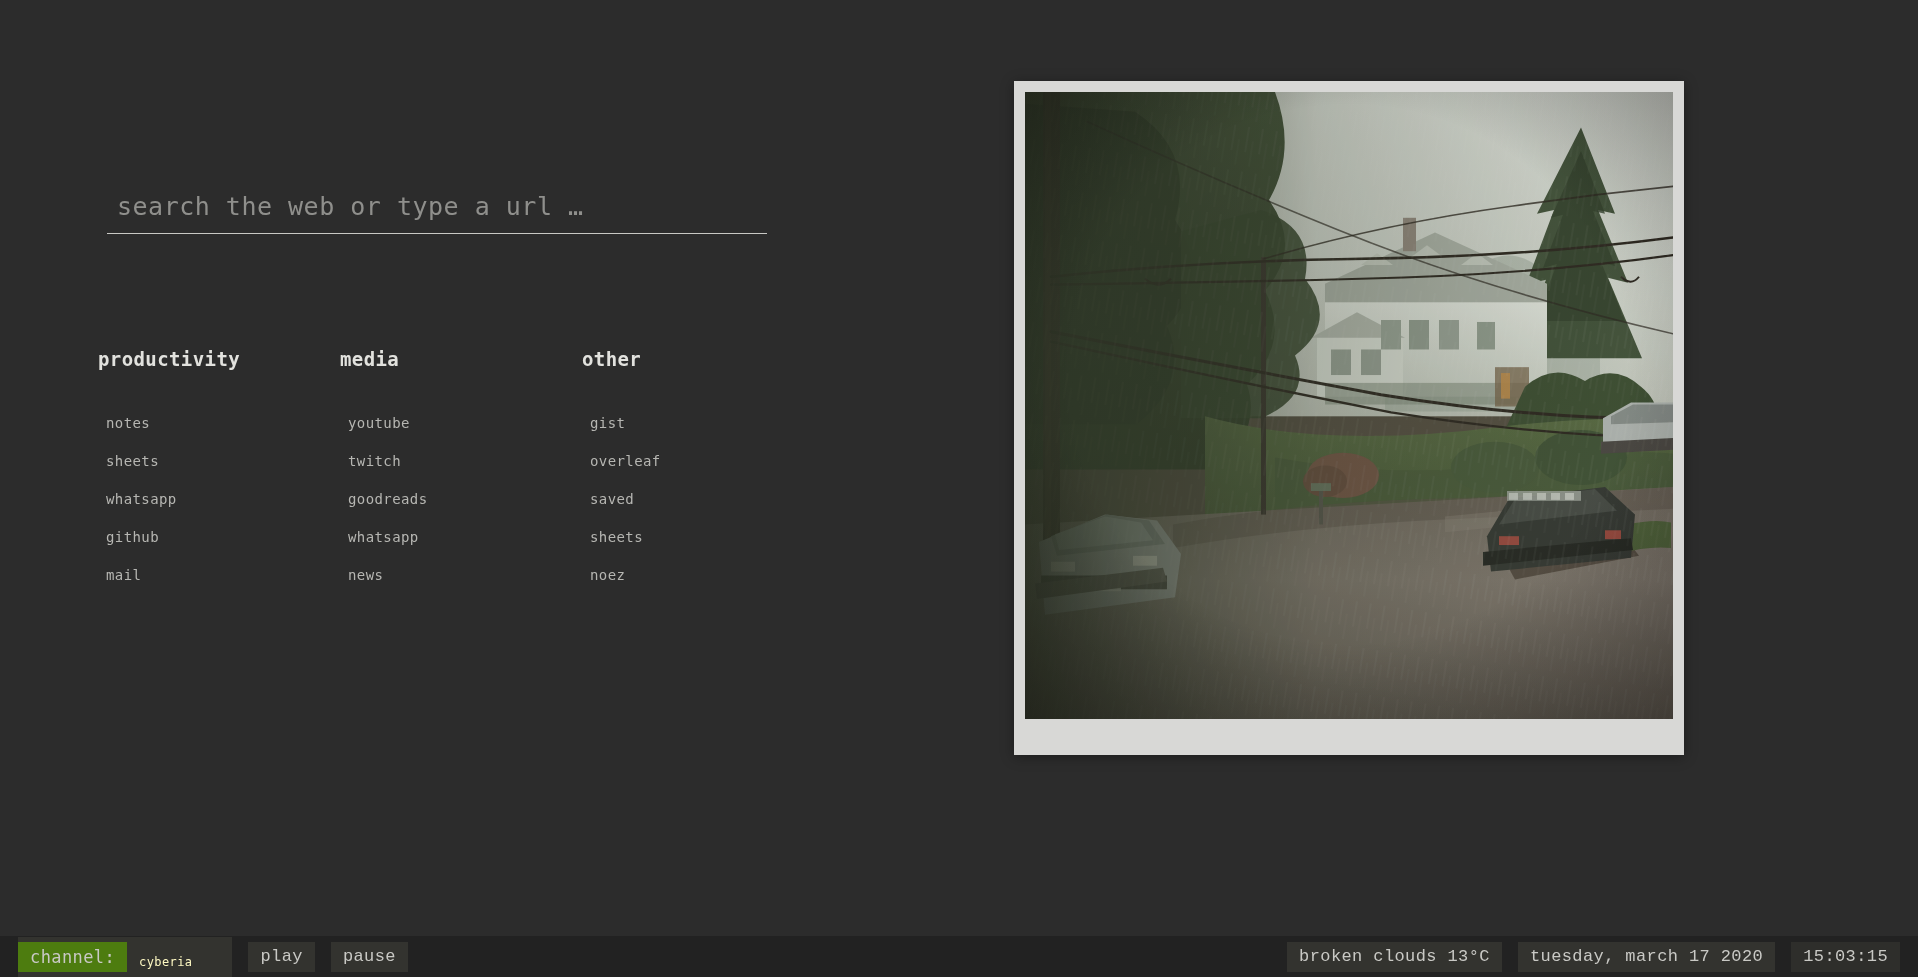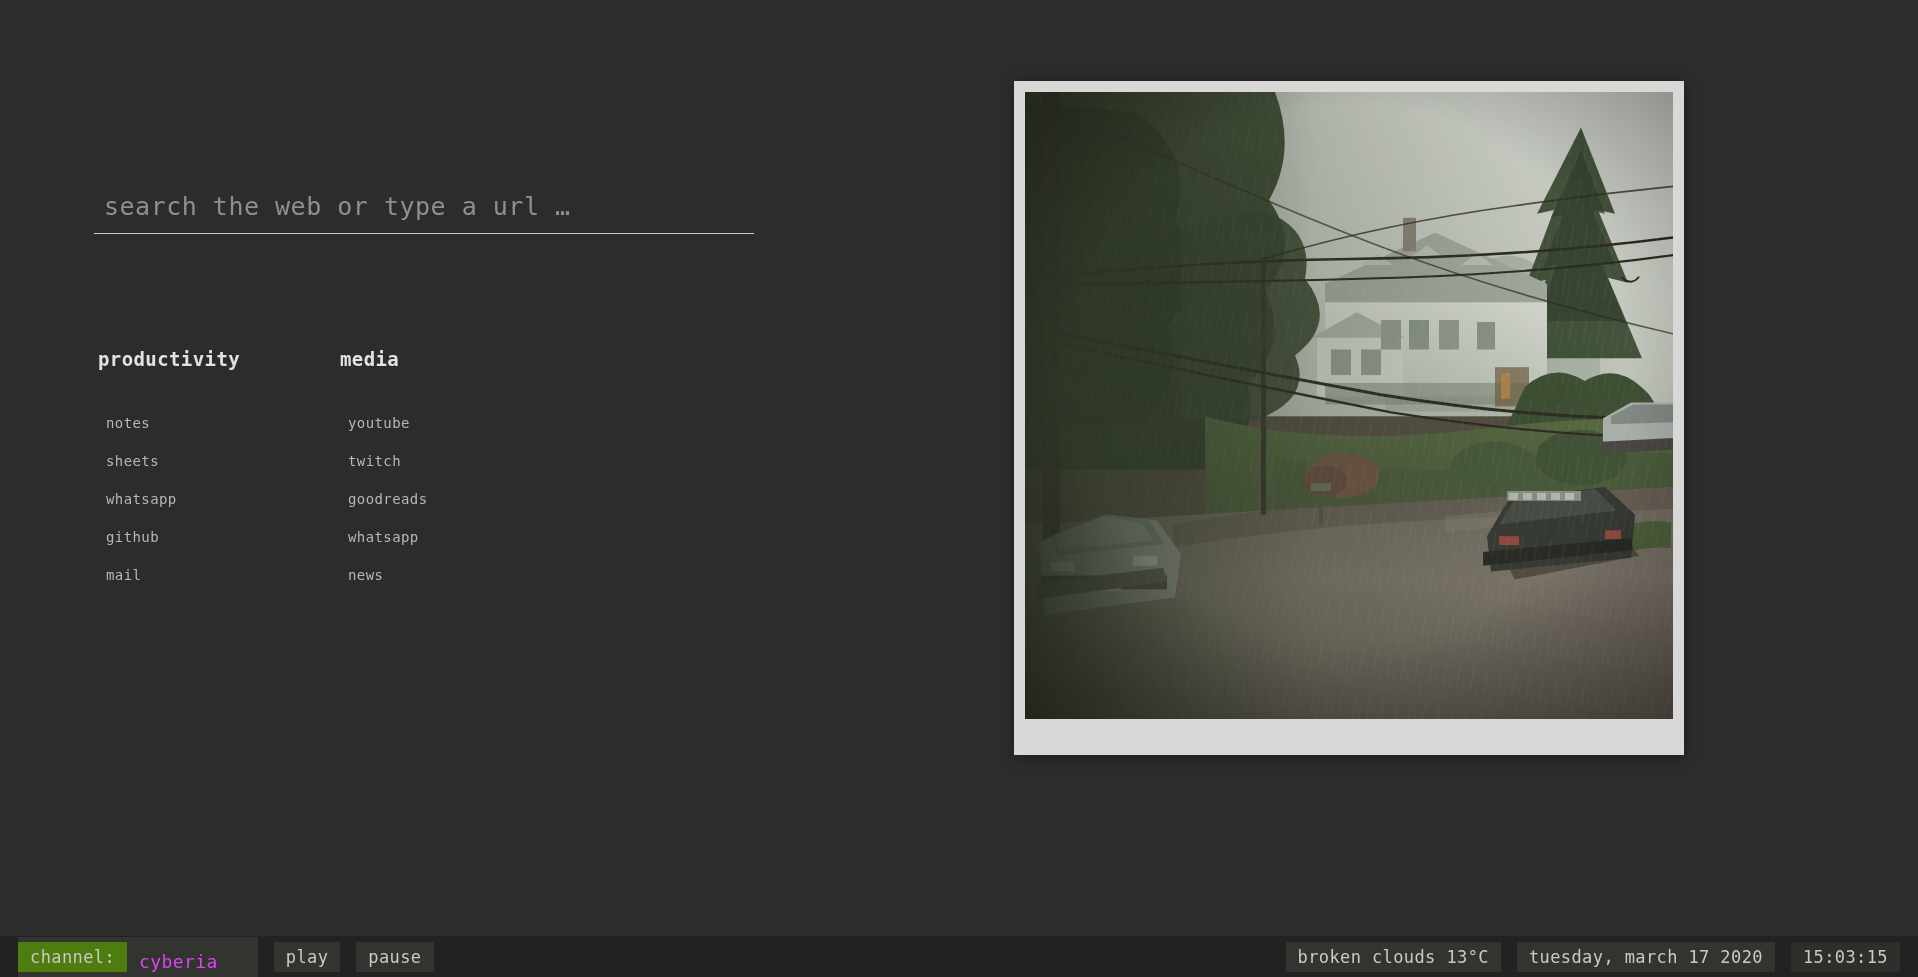--- a/index.html
+++ b/index.html
@@ -13,21 +13,21 @@
     position:relative;
     width:1918px; height:977px;
     background:#2c2c2c;
   }
 
   
   .left-panel { position:absolute; left:0; top:0; width:1000px; height:936px; }
 
   .search-wrap {
     position:absolute;
-    left:94px; top:192px;
+    left:107px; top:192px;
     width:660px;
   }
   .search-input {
     width:100%;
     background:transparent;
     border:none;
     border-bottom:1.5px solid #c9c9c5;
     outline:none;
     color:#d5d5d1;
     font-family:"DejaVu Sans Mono","Liberation Mono",monospace;
@@ -96,40 +96,41 @@
   }
   .status-group { display:flex; align-items:center; gap:16px; }
   .pill {
     background:#33332f;
     color:#c9c9c5;
     font-size:17px;
     letter-spacing:0.4px;
     padding:5px 12px;
     line-height:20px;
     white-space:nowrap;
+    font-family:Liberation Mono, monospace;
   }
   .pill-btn { cursor:pointer; }
   .channel-pill {
     display:flex; align-items:center;
     background:#33332f;
     padding:0;
     cursor:pointer;
   }
   .channel-key {
     background:#4d7c0f;
     color:#c9c9c5;
     font-size:17px;
     letter-spacing:0.4px;
     padding:5px 12px;
     line-height:20px;
     white-space:nowrap;
   }
   .channel-val {
-    color:#d946ef;
-    font-size:18px;
+    color:#fef9c3;
+    font-size:12px;
     letter-spacing:0.4px;
     padding:15px 40px 5px 12px;
     line-height:20px;
     white-space:nowrap;
   }
   .time-pill { background:#2e2e2b; }
 </style>
 </head>
 <body>
 
@@ -158,20 +159,30 @@
         <div class="col-title">media</div>
         <div class="col-links">
           <a class="col-link" href="#">youtube</a>
           <a class="col-link" href="#">twitch</a>
           <a class="col-link" href="#">goodreads</a>
           <a class="col-link" href="#">whatsapp</a>
           <a class="col-link" href="#">news</a>
         </div>
       </div>
 
+      <div class="column">
+        <div class="col-title">other</div>
+        <div class="col-links">
+          <a class="col-link" href="#">gist</a>
+          <a class="col-link" href="#">overleaf</a>
+          <a class="col-link" href="#">saved</a>
+          <a class="col-link" href="#">sheets</a>
+          <a class="col-link" href="#">noez</a>
+        </div>
+      </div>
 
     </div>
   </div>
 
   <div class="photo-frame">
     <div class="photo">
       <svg viewBox="0 0 648 638" preserveAspectRatio="none">
         <defs>
           <linearGradient id="sky" x1="0" y1="0" x2="0" y2="1">
             <stop offset="0%" stop-color="#dfe3de"></stop>

